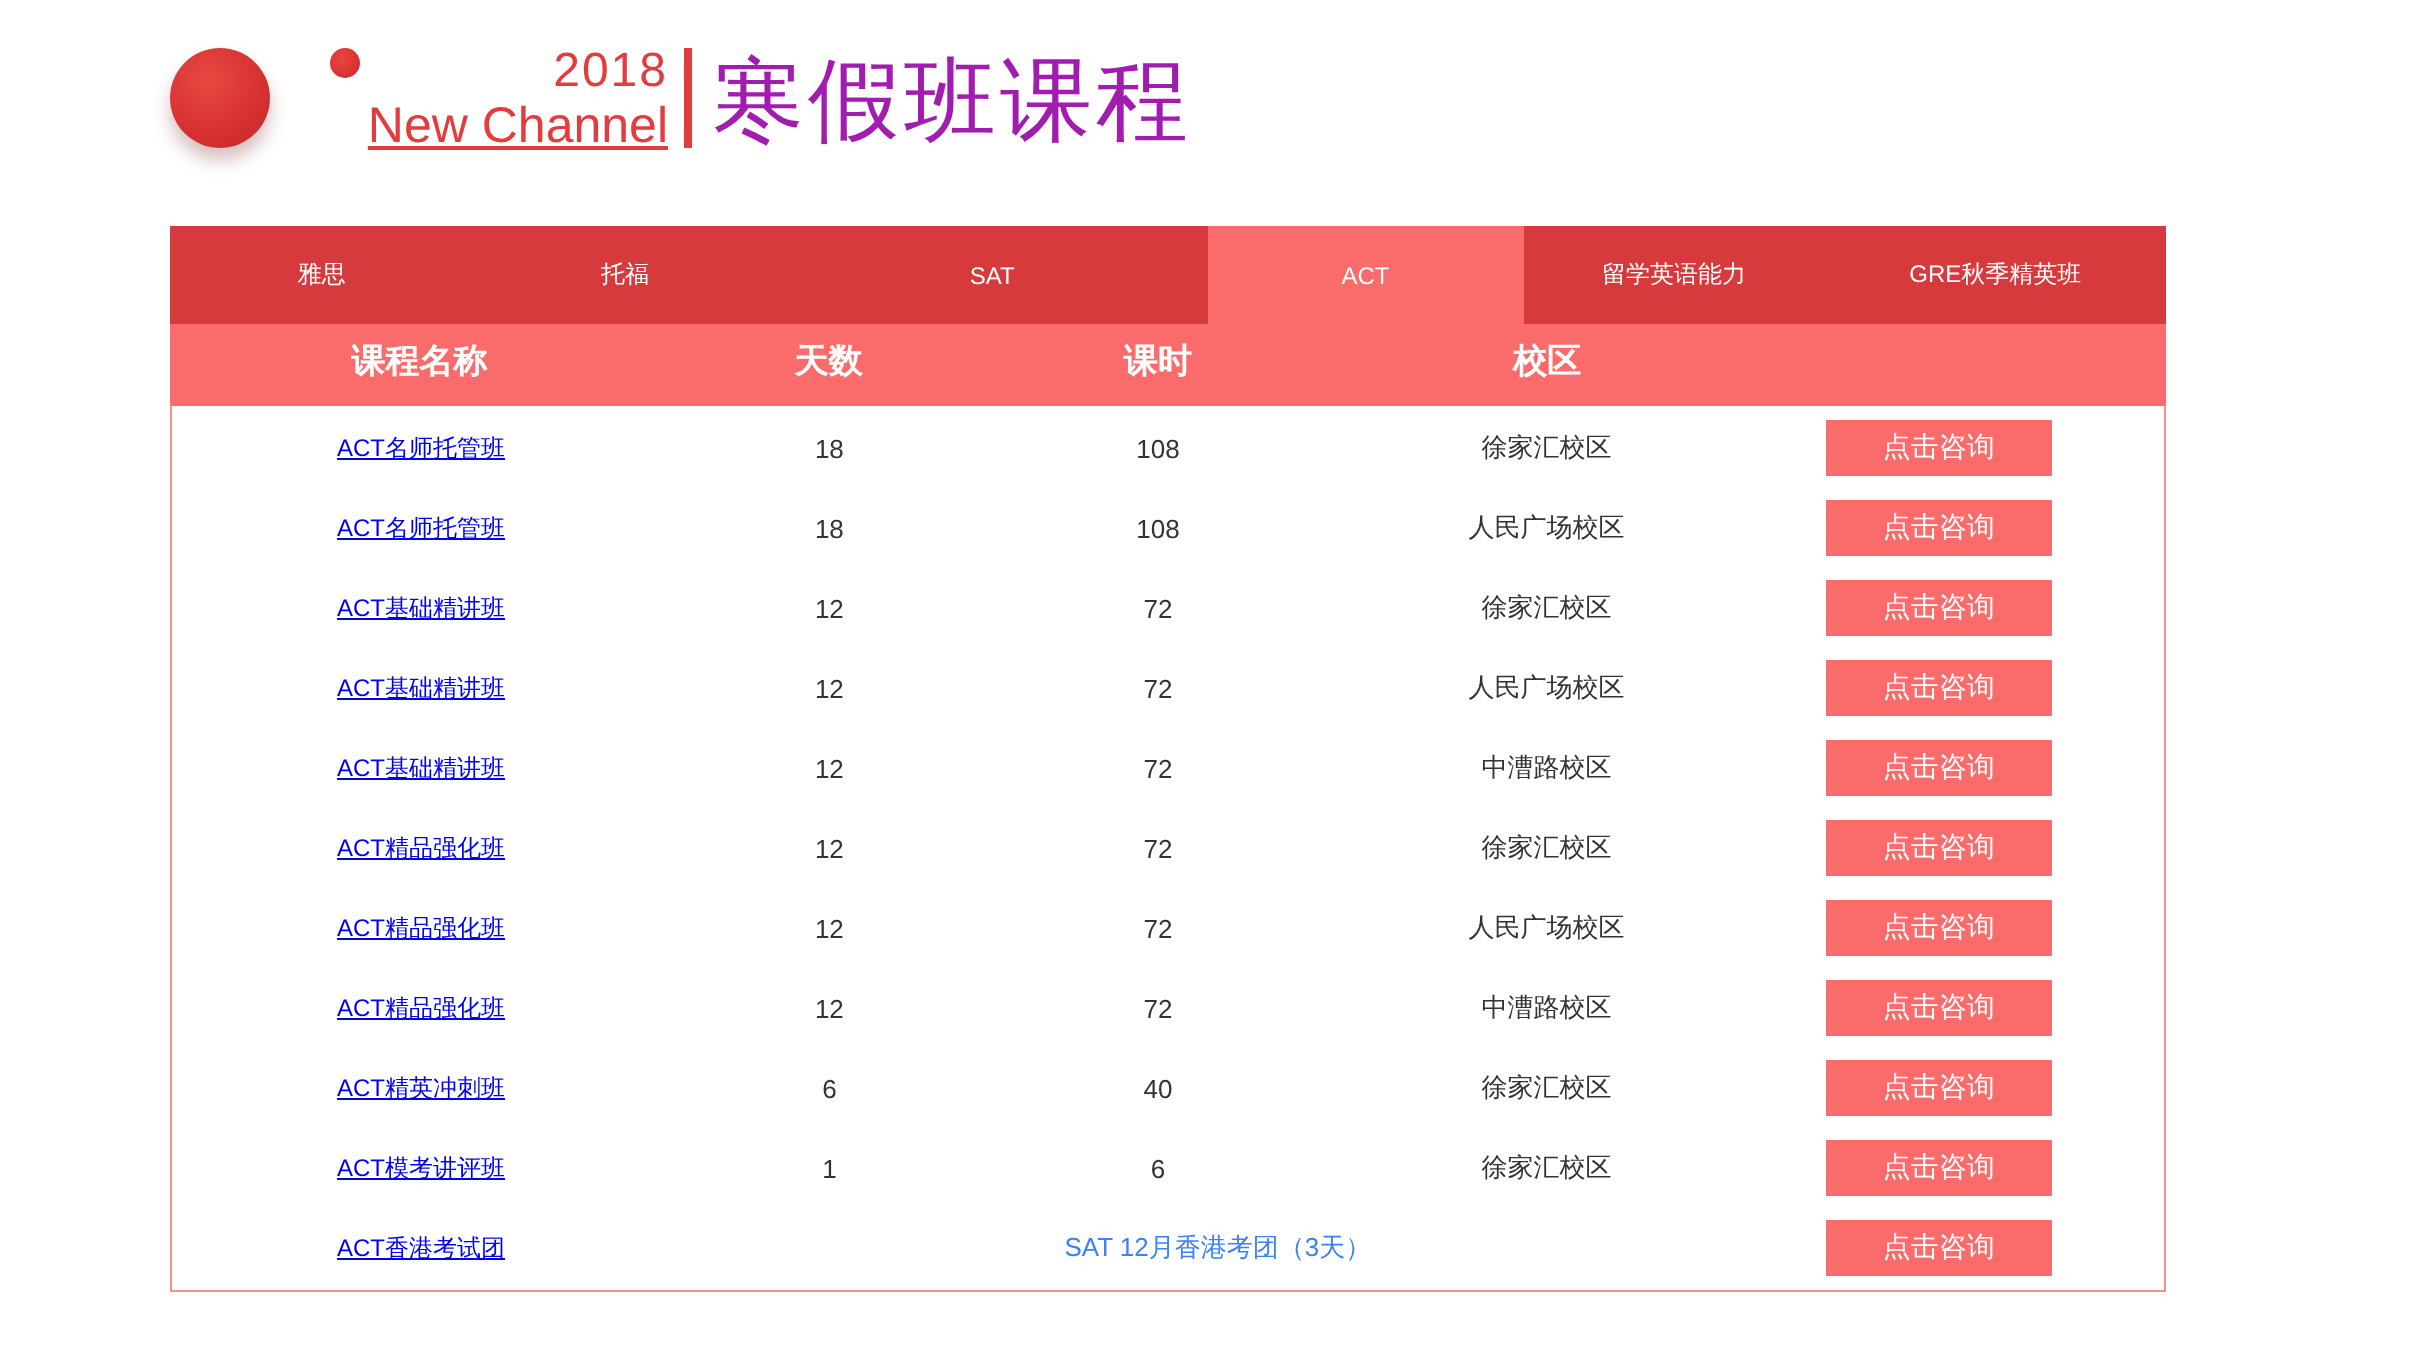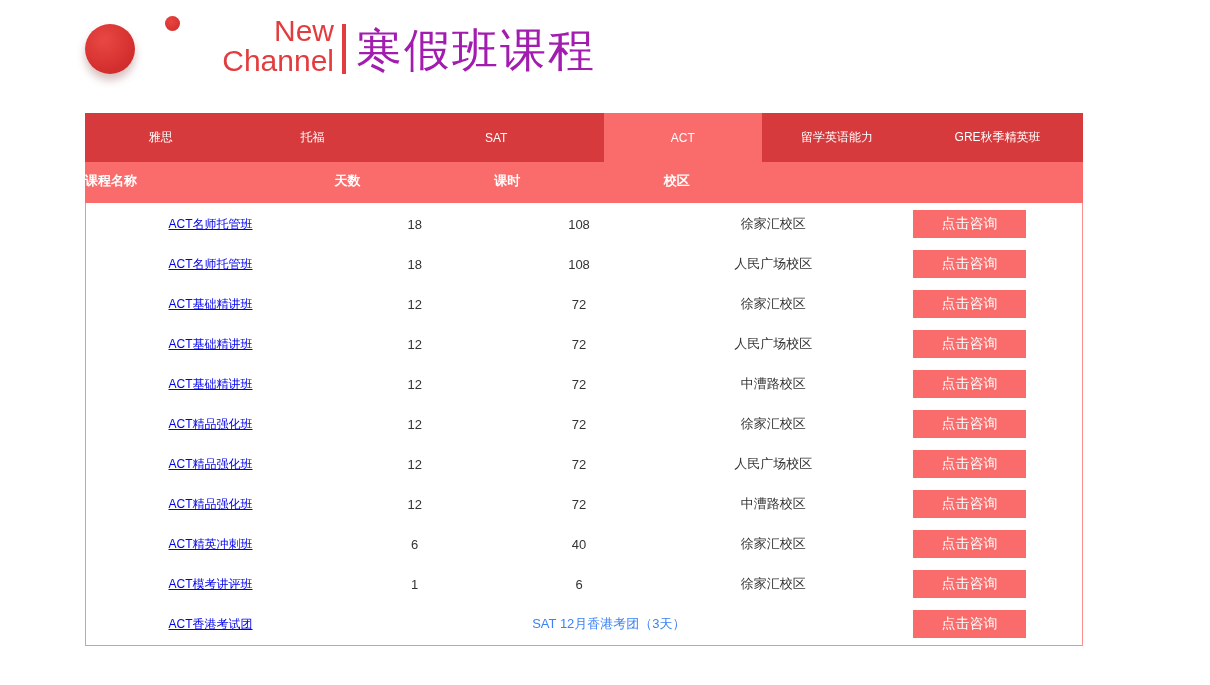--- a/index.html
+++ b/index.html
@@ -25,21 +25,21 @@
   .logo-text {
     position: relative; margin-left: 24px; width: 175px; text-align: right;
     color: #e23c3e; line-height: 1;
   }
   .logo-dot {
     position: absolute; left: 6px; top: 0px;
     width: 15px; height: 15px; border-radius: 50%;
     background: radial-gradient(circle at 40% 35%, #e8453f, #d42f2f 80%);
   }
   .logo-year { font-size: 24px; letter-spacing: 1px; margin-bottom: 3px; }
-  .logo-name { font-size: 30px; letter-spacing: 0px; }
+  .logo-name { font-size: 25px; letter-spacing: 0px; text-decoration: underline; }
   .title-sep {
     width: 4px; height: 50px; background: #e23c3e;
     margin: 0 10px 2px 8px;
   }
   .page-title {
     font-size: 46px; font-weight: 500; color: #a21caf;
     letter-spacing: 2px; line-height: 1.1; white-space: nowrap;
   }
 
   
@@ -57,21 +57,21 @@
   .tab:nth-child(4) { width: 15.8%; }
   .tab:nth-child(5) { width: 15.1%; }
   .tab:nth-child(6) { width: 17.1%; }
   .tab.active { background: #fa6b6b; }
 
   .subheader {
     height: 45px; background: #fa6b6b; color: #fff;
     display: grid; grid-template-columns: 25% 16% 17% 22% 20%;
     align-items: center;
   }
-  .subheader .hcell { text-align: left; font-size: 13px; font-weight: bold; }
+  .subheader .hcell { text-align: center; font-size: 17px; font-weight: bold; }
 
   .tbody {
     border: 1px solid #f98f8f; border-top: none;
     background: #fff; padding: 1px 0;
   }
   .trow {
     display: grid; grid-template-columns: 25% 16% 17% 22% 20%;
     align-items: center; height: 40px;
   }
   .cell { text-align: center; font-size: 13px; color: #333; }
@@ -88,20 +88,21 @@
 </style>
 </head>
 <body>
 
 <div class="page">
 
   <header class="brand">
     <div class="logo-circle"></div>
     <div class="logo-text">
       <span class="logo-dot"></span>
+      <div class="logo-year">2018</div>
       <div class="logo-name">New Channel</div>
     </div>
     <div class="title-sep"></div>
     <h1 class="page-title">寒假班课程</h1>
   </header>
 
   <section class="course-panel">
     <nav class="tabs">
         <div class="tab">雅思</div>
         <div class="tab">托福</div>

